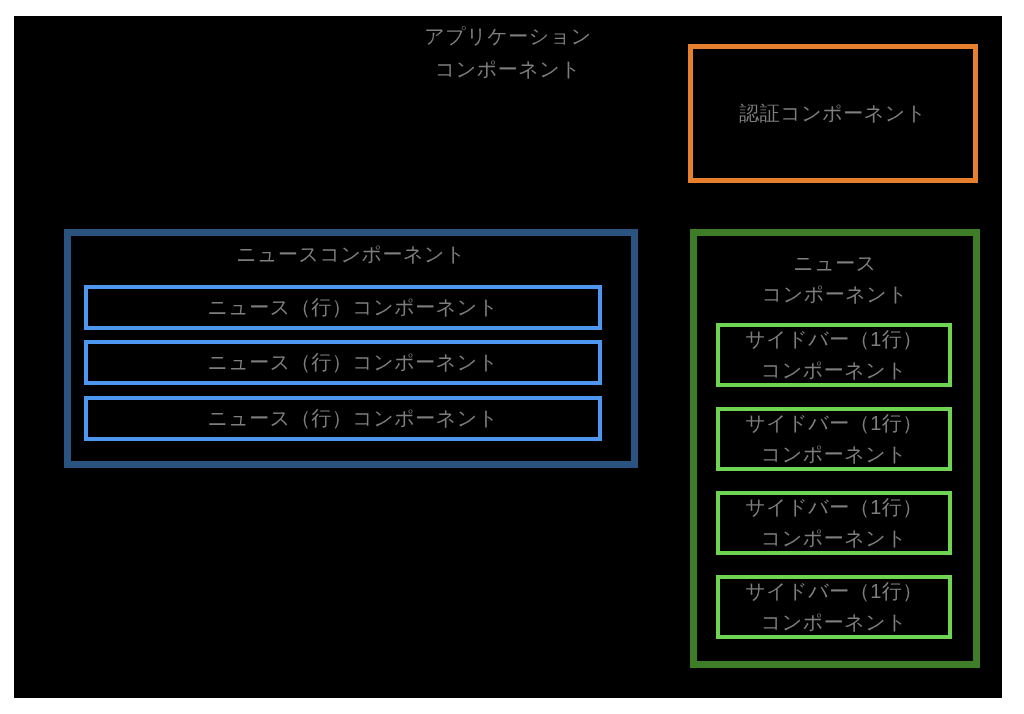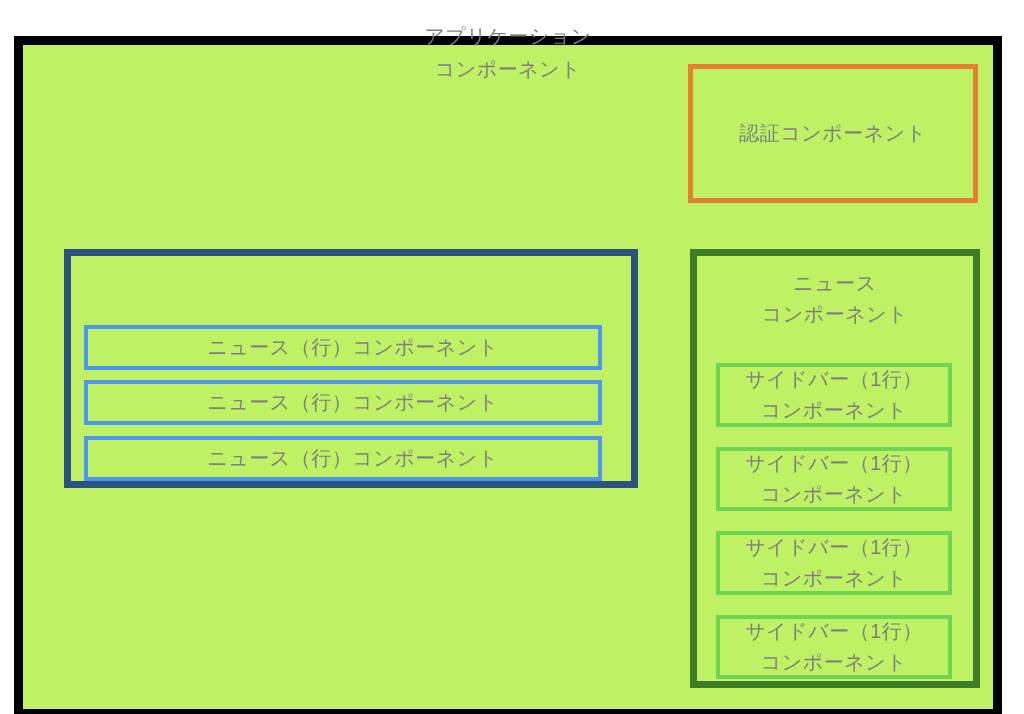--- a/index.html
+++ b/index.html
@@ -8,21 +8,21 @@
     background: #ffffff;
     font-family: "Liberation Sans", "DejaVu Sans", sans-serif;
   }
   .stage {
     position: relative;
     width: 1024px;
     height: 714px;
     background: #ffffff;
     overflow: hidden;
   }
-  .box { position: absolute; box-sizing: border-box; background: #bef264; margin-top: 20px; }
+  .box { position: absolute; box-sizing: border-box; background: #000000; }
   .label {
     color: #7e7e7e;
     font-size: 20px;
     letter-spacing: 0.5px;
     text-align: center;
   }
 
   
   .app-box {
     left: 14px; top: 16px;
@@ -96,20 +96,21 @@
   <div class="label app-title">
     <div>アプリケーション</div>
     <div>コンポーネント</div>
   </div>
 
   <div class="box auth-box">
     <span class="label">認証コンポーネント</span>
   </div>
 
   <div class="box news-box">
+    <div class="label news-title">ニュースコンポーネント</div>
 
     <div class="box news-row news-row-1">
       <span class="label">ニュース（行）コンポーネント</span>
     </div>
     <div class="box news-row news-row-2">
       <span class="label">ニュース（行）コンポーネント</span>
     </div>
     <div class="box news-row news-row-3">
       <span class="label">ニュース（行）コンポーネント</span>
     </div>

